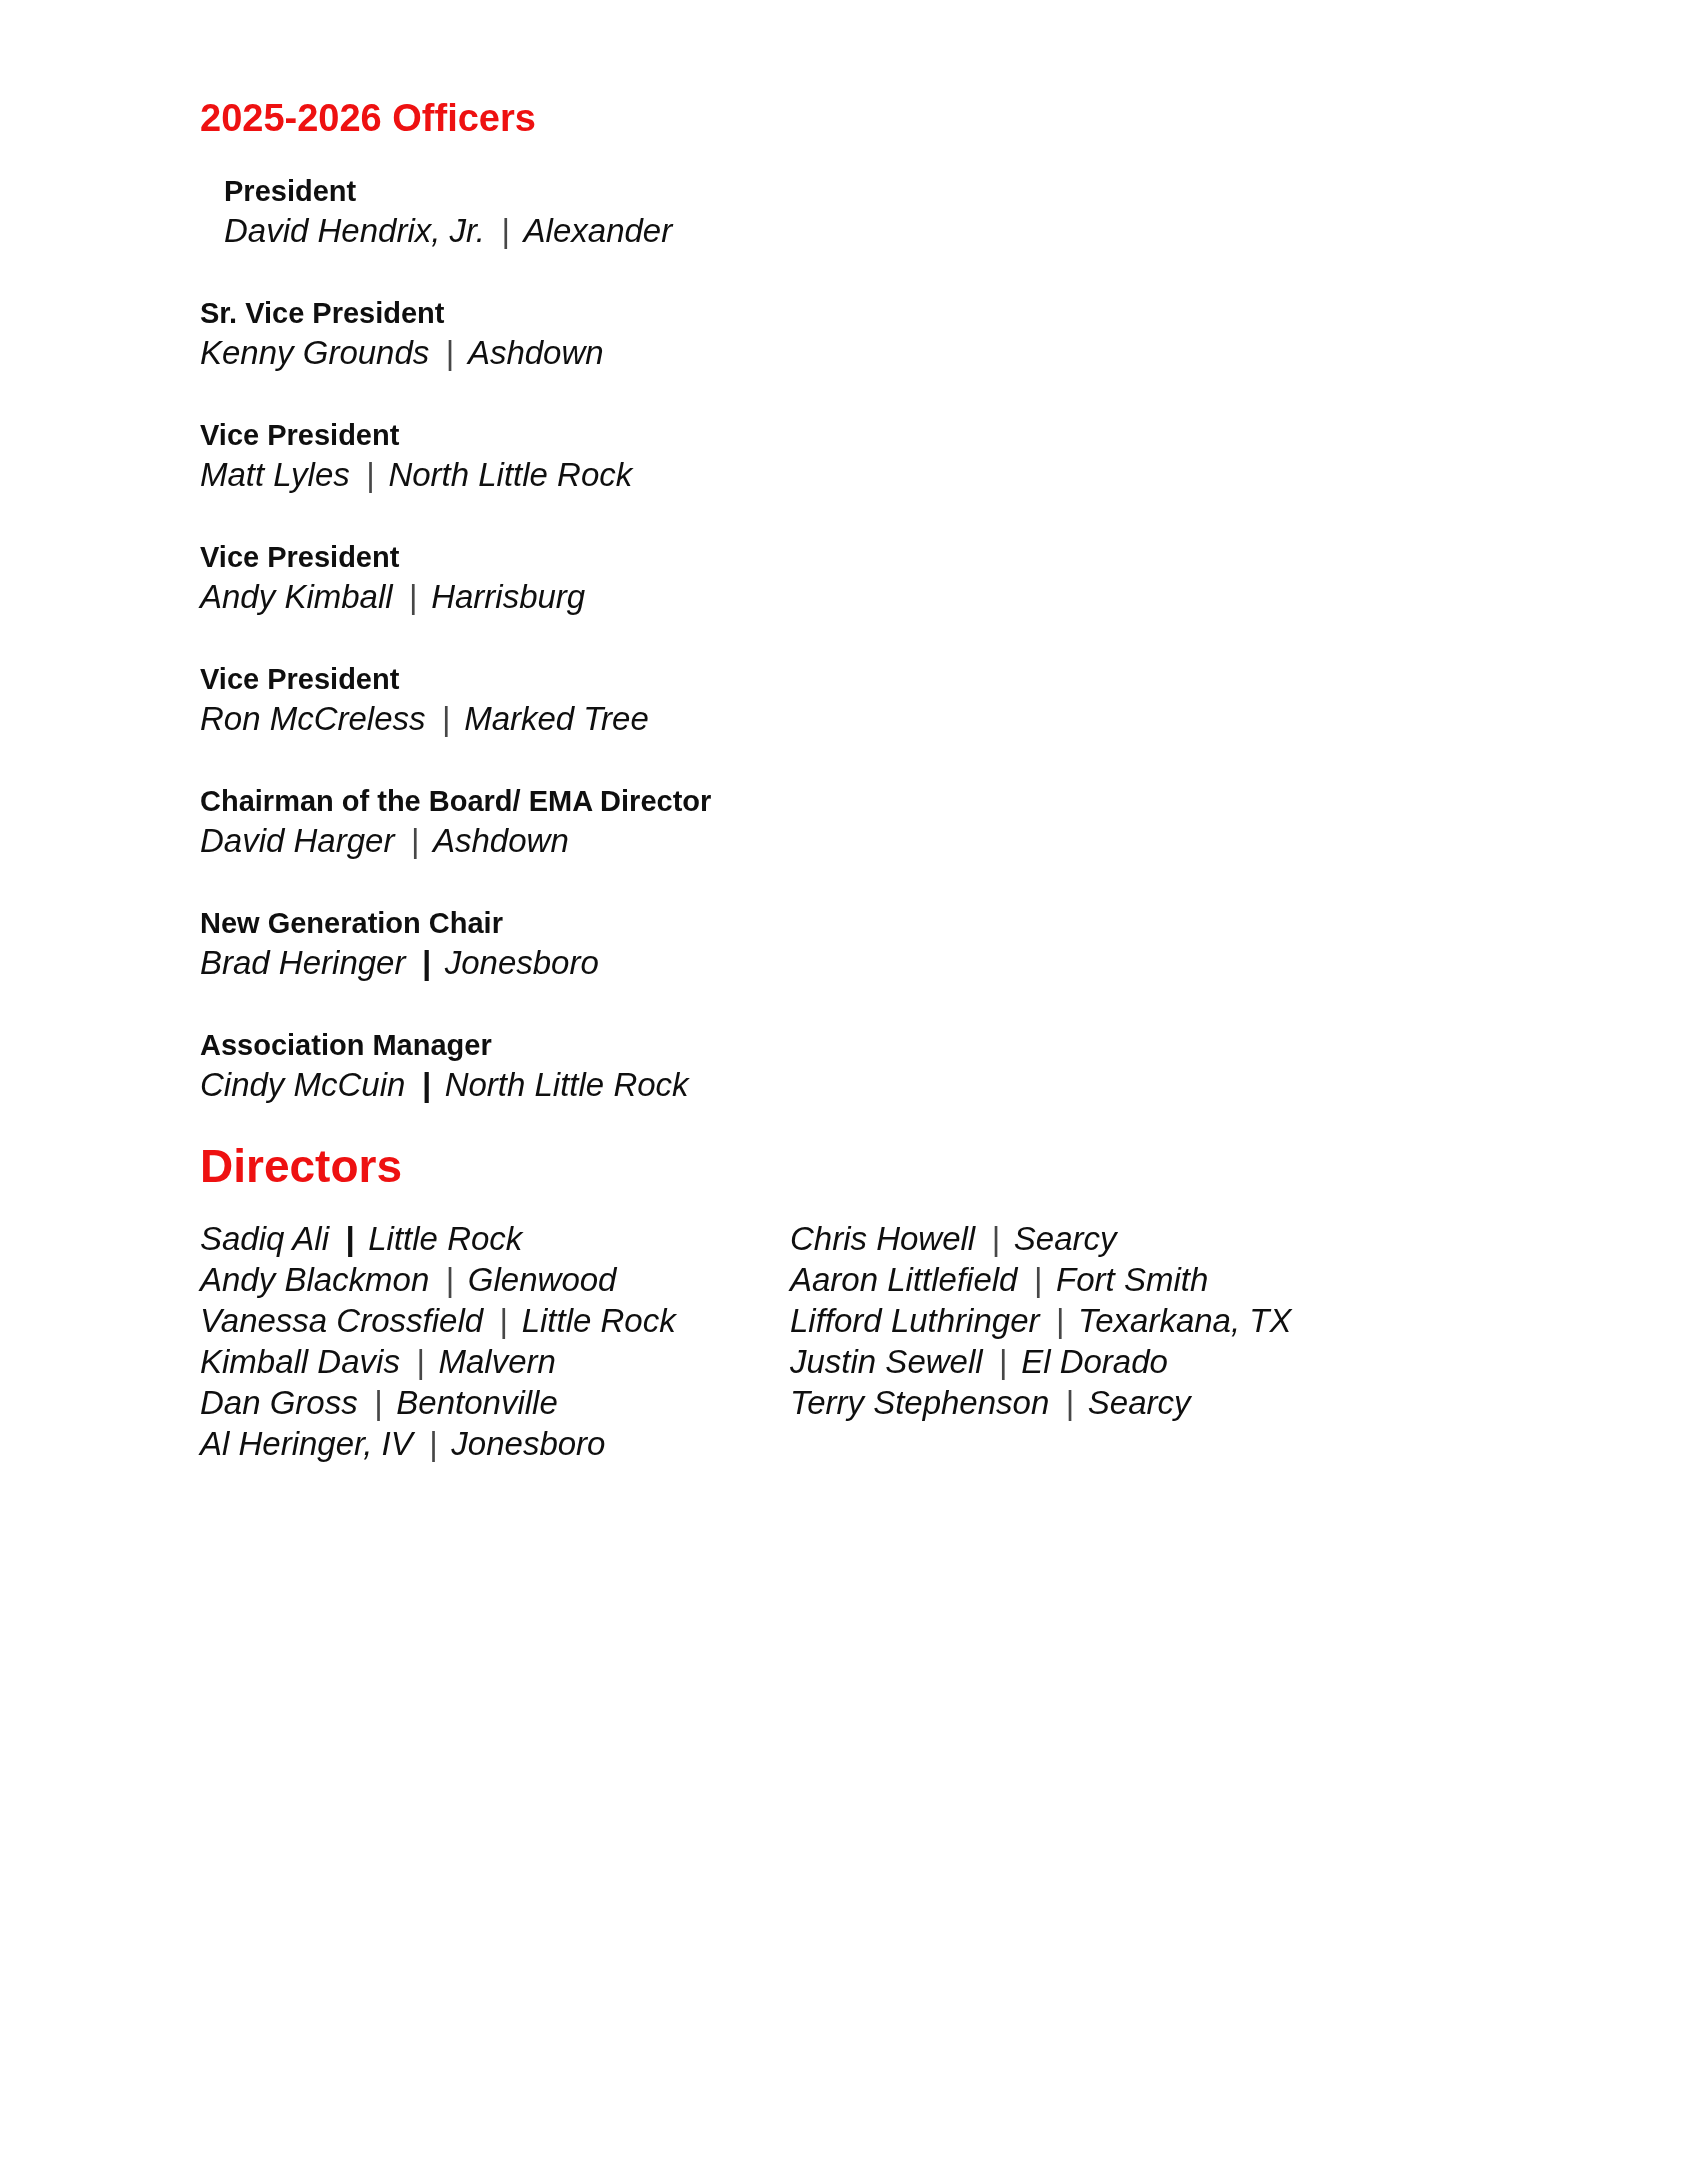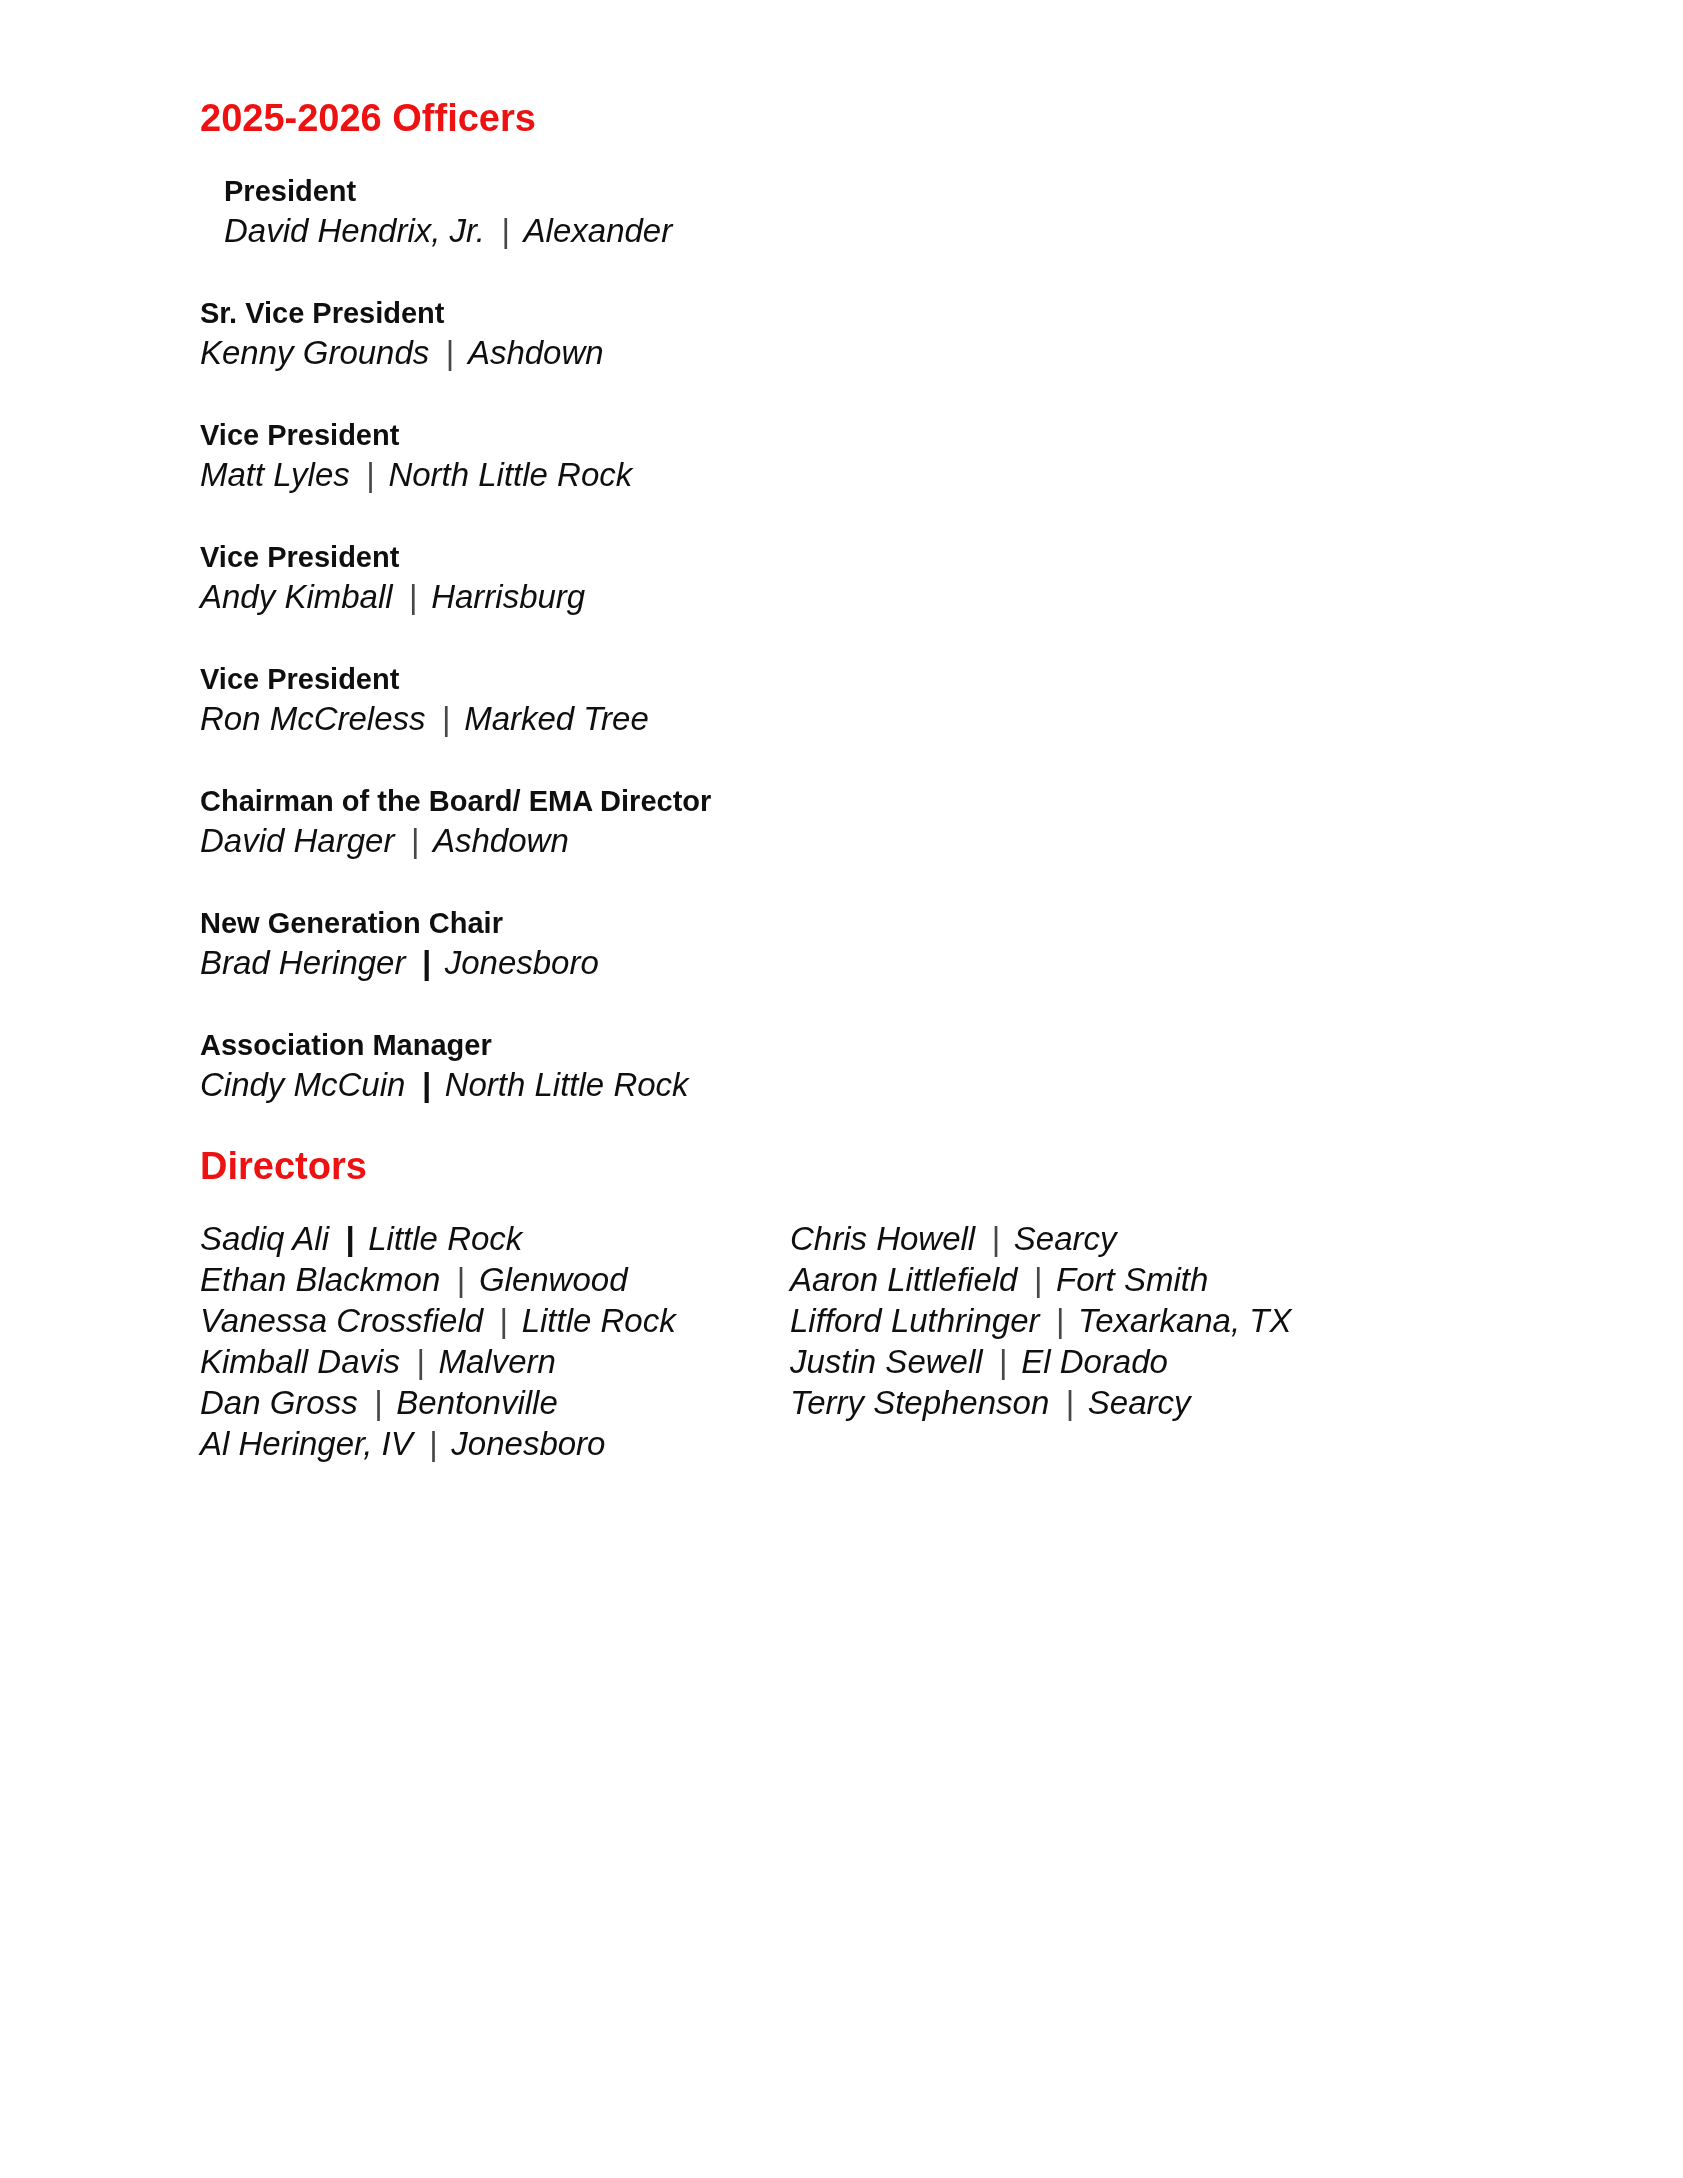--- a/index.html
+++ b/index.html
@@ -27,21 +27,21 @@
     line-height: 40px;
     font-weight: 700;
   }
   .officer-line, .director-line {
     font-size: 33px;
     line-height: 40px;
     font-weight: 400;
     font-style: italic;
   }
   .directors-heading {
-    font-size: 38px;
+    font-size: 46px;
     line-height: 44px;
     font-weight: 700;
     color: #ee1111;
     margin: 39px 0 0 0;
   }
   .directors-columns {
     display: flex;
     margin-top: 30px;
   }
   .directors-col { display: block; }
@@ -122,21 +122,21 @@
 
   <h2 class="directors-heading">Directors</h2>
 
   <div class="directors-columns">
 
     <div class="directors-col left">
       <div class="director-line">
         <span>Sadiq Ali</span><span class="sep bold-sep">|</span><span>Little Rock</span>
       </div>
       <div class="director-line">
-        <span>Ethan Blackmon</span><span class="sep">|</span><span>Glenwood</span>
+        <span>Andy Blackmon</span><span class="sep">|</span><span>Glenwood</span>
       </div>
       <div class="director-line">
         <span>Vanessa Crossfield</span><span class="sep">|</span><span>Little Rock</span>
       </div>
       <div class="director-line">
         <span>Kimball Davis</span><span class="sep">|</span><span>Malvern</span>
       </div>
       <div class="director-line">
         <span>Dan Gross</span><span class="sep">|</span><span>Bentonville</span>
       </div>

